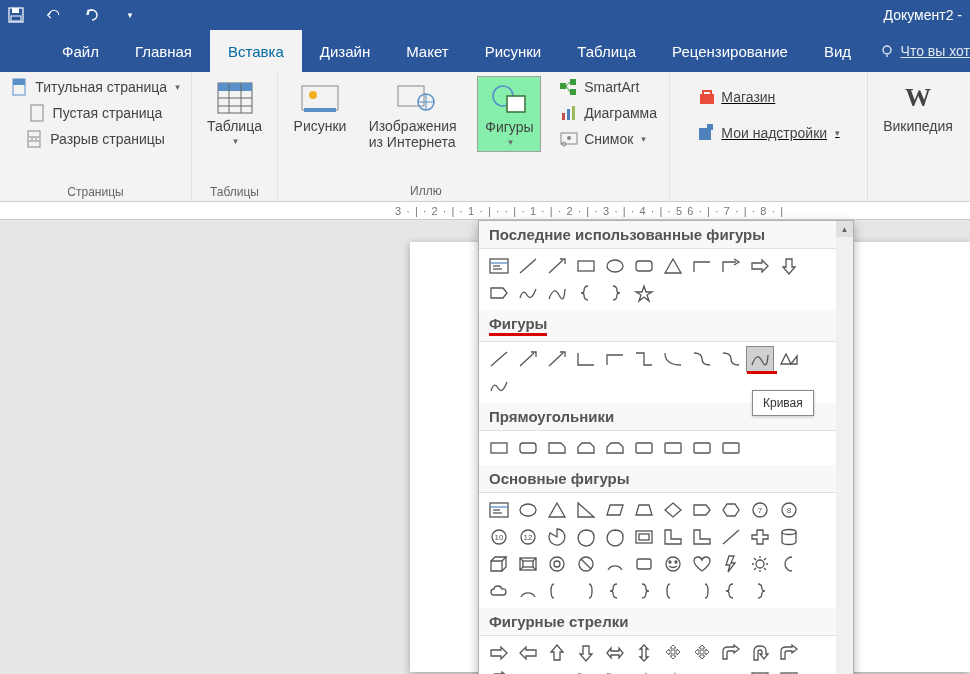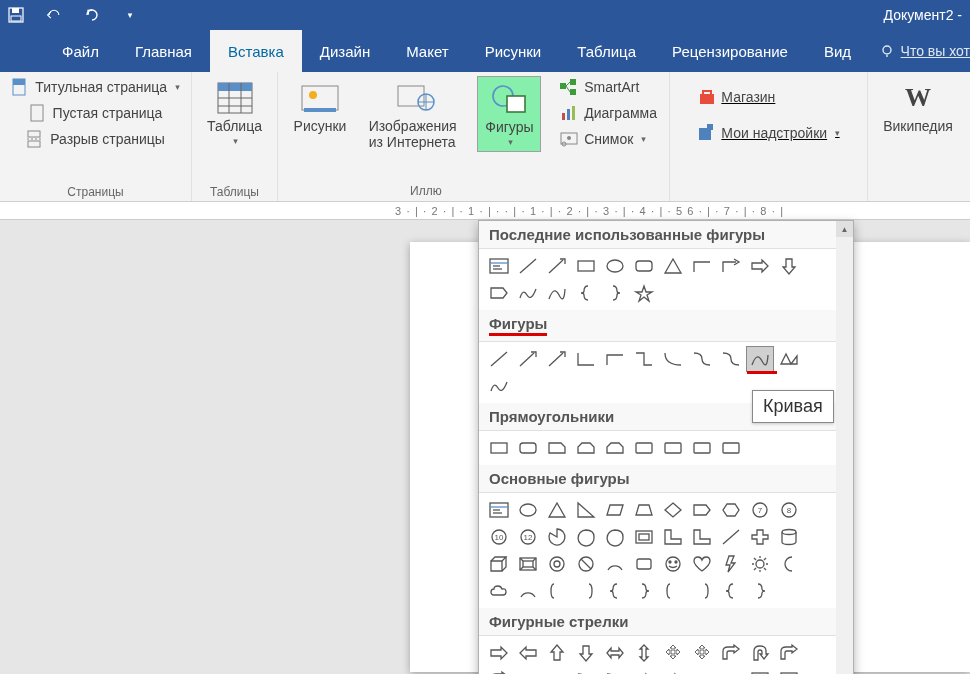--- a/index.html
+++ b/index.html
@@ -37,21 +37,21 @@
 .shapes-scroll { position: absolute; right: 0; top: 0; width: 17px; height: 100%; background: #f0f0f0; }
 .shapes-scroll-btn { width: 17px; height: 16px; background: #e0e0e0; display: flex; align-items: center; justify-content: center; font-size: 8px; color: #666; }
 .shapes-cat { padding: 5px 10px; font-size: 15px; font-weight: 600; color: #555; border-bottom: 1px solid #e0e0e0; background: #f8f8f8; }
 .shapes-row { display: flex; flex-wrap: wrap; padding: 4px 6px; gap: 1px; margin-right: 17px; }
 .shape-btn { width: 28px; height: 26px; display: flex; align-items: center; justify-content: center; cursor: pointer; border: 1px solid transparent; }
 .shape-btn.hover { background: #d0d0d0; border: 1px solid #888; }
 
 .underline-red { border-bottom: 3px solid #d00; display: inline-block; padding-bottom: 1px; }
 .red-line { position: absolute; height: 3px; background: #d00; }
 
-.tooltip { position: absolute; background: #fff; border: 1px solid #888; padding: 5px 10px; font-size: 18px; color: #333; box-shadow: 0 1px 3px rgba(0,0,0,0.2); }
+.tooltip { position: absolute; background: #fff; border: 1px solid #888; padding: 5px 10px; font-size: 12px; color: #333; box-shadow: 0 1px 3px rgba(0,0,0,0.2); }
 
 svg { display: block; }
 </style>
 </head>
 <body>
 
 <div class="titlebar">
   <div class="titlebar-left">
     <span class="titlebar-icon">
       <svg width="16" height="16" viewBox="0 0 16 16">

